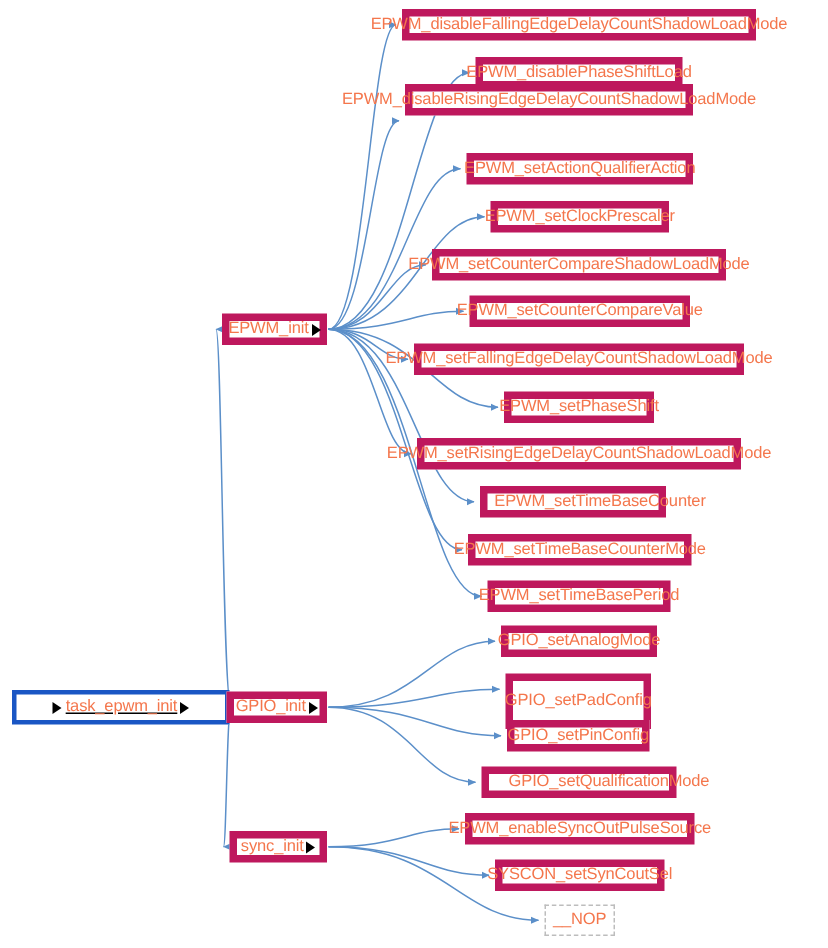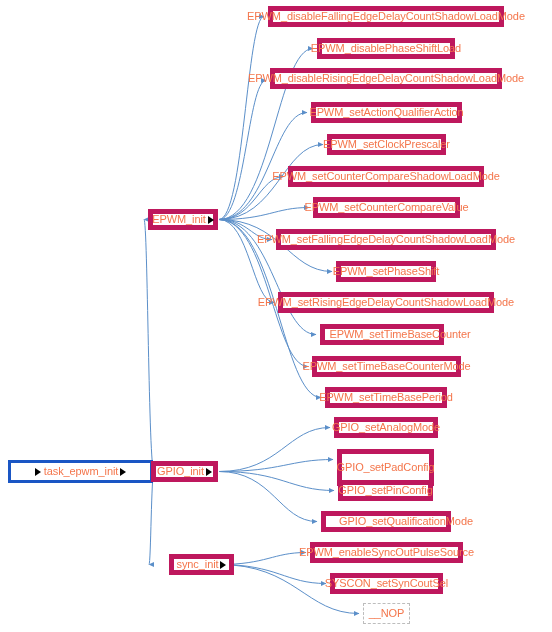--- a/index.html
+++ b/index.html
@@ -39,20 +39,21 @@
   }
   .node .node-label {
     color: #f4764c;
     font-size: 11px;
     line-height: 11px;
     letter-spacing: -0.1px;
   }
   .node.root {
     border: 3px solid #1a56c4;
     height: 23px;
+    text-decoration: underline;
   }
   .node.root .node-label {
     font-size: 11px;
     font-weight: normal;
   }
   .node.dashed {
     border: 1px dashed #bdbdbd;
   }
   .tri {
     display: inline-block;
@@ -109,31 +110,31 @@
         <span class="tri right-marker"></span>
       </div>
       <div class="node" style="left: 148px; top: 209px; width: 70px; height: 21px;">
         <span class="node-label">EPWM_init</span>
         <span class="tri right-marker"></span>
       </div>
       <div class="node" style="left: 151px; top: 461px; width: 67px; height: 21px;">
         <span class="node-label">GPIO_init</span>
         <span class="tri right-marker"></span>
       </div>
-      <div class="node" style="left: 153px; top: 554px; width: 65px; height: 21px; margin-left: 16px;">
+      <div class="node" style="left: 153px; top: 554px; width: 65px; height: 21px;">
         <span class="node-label">sync_init</span>
         <span class="tri right-marker"></span>
       </div>
       <div class="node" style="left: 268px; top: 6px; width: 236px; height: 21px;">
         <span class="node-label">EPWM_disableFallingEdgeDelayCountShadowLoadMode</span>
       </div>
       <div class="node" style="left: 317px; top: 38px; width: 138px; height: 21px;">
         <span class="node-label">EPWM_disablePhaseShiftLoad</span>
       </div>
-      <div class="node" style="left: 270px; top: 68px; width: 232px; height: 21px;">
+      <div class="node" style="left: 270px; top: 56px; width: 192px; height: 21px;">
         <span class="node-label">EPWM_disableRisingEdgeDelayCountShadowLoadMode</span>
       </div>
       <div class="node" style="left: 311px; top: 102px; width: 151px; height: 21px;">
         <span class="node-label">EPWM_setActionQualifierAction</span>
       </div>
       <div class="node" style="left: 327px; top: 134px; width: 119px; height: 21px;">
         <span class="node-label">EPWM_setClockPrescaler</span>
       </div>
       <div class="node" style="left: 288px; top: 166px; width: 196px; height: 21px;">
         <span class="node-label">EPWM_setCounterCompareShadowLoadMode</span>

